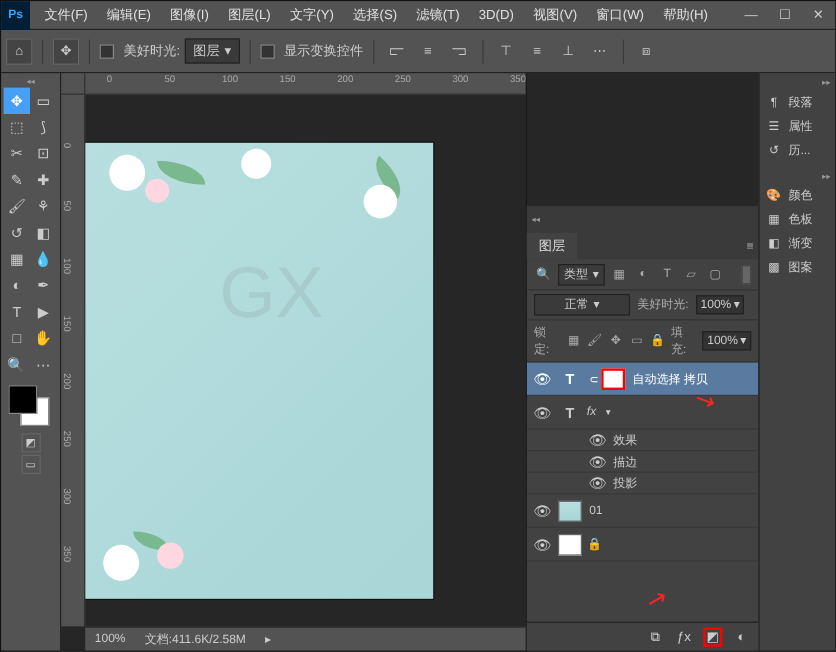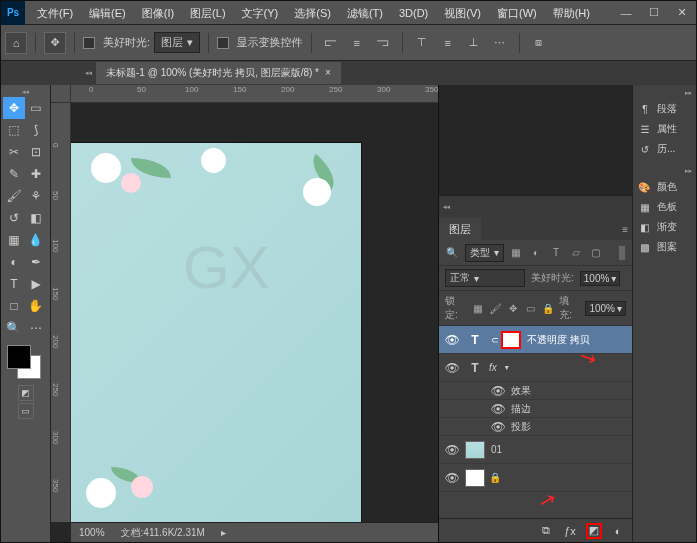--- a/index.html
+++ b/index.html
@@ -78,21 +78,21 @@
 .panel-header { height: 22px; display: flex; align-items: center; background: #3a3a3a; }
 .panel-header-collapse { font-size: 7px; padding: 0 4px; margin-left: auto; color: #999; }
 .panel-tab { padding: 0 10px; height: 22px; line-height: 22px; font-size: 11px; background: #424242; color: #ddd; }
 .panel-menu { margin-left: 4px; font-size: 10px; color: #aaa; padding: 0 4px; }
 
 .layer-filters { height: 26px; display: flex; align-items: center; padding: 0 6px; gap: 4px; border-bottom: 1px solid #333; }
 .filter-btn { width: 16px; height: 16px; display: flex; align-items: center; justify-content: center; color: #aaa; font-size: 10px; }
 .filter-toggle { margin-left: auto; width: 8px; height: 16px; background: #666; border: 1px solid #444; }
 
 .layer-opts { display: flex; align-items: center; padding: 3px 6px; gap: 6px; font-size: 10px; border-bottom: 1px solid #333; }
-.layer-opts .select-box { flex: 1; max-width: 80px; font-size: 10px; padding: 1px 4px; }
+.layer-opts .select-box { flex: 1; max-width: 80px; font-size: 10px; padding: 1px 4px; justify-content: center; }
 .opt-label { color: #aaa; }
 .pct-box { background: #333; border: 1px solid #222; padding: 1px 3px; font-size: 10px; display: flex; align-items: center; gap: 2px; }
 
 .lock-row { display: flex; align-items: center; padding: 3px 6px; gap: 4px; font-size: 10px; border-bottom: 1px solid #333; }
 .lock-icon { width: 14px; height: 14px; display: flex; align-items: center; justify-content: center; color: #aaa; font-size: 10px; }
 
 .layers-list { flex: 1; overflow: auto; }
 .layer-row { display: flex; align-items: center; min-height: 28px; border-bottom: 1px solid #383838; padding: 2px 0; }
 .layer-row.selected { background: #5a7aa0; color: #fff; }
 .vis-col { width: 26px; display: flex; align-items: center; justify-content: center; font-size: 12px; }
@@ -158,27 +158,20 @@
     <div class="opt-icon">⫎</div>
     <div class="divider"></div>
     <div class="opt-icon">⊤</div>
     <div class="opt-icon">≡</div>
     <div class="opt-icon">⊥</div>
     <div class="opt-icon">⋯</div>
     <div class="divider"></div>
     <div class="opt-icon">⧈</div>
   </div>
 
-  <div class="tabbar">
-    <div class="collapse" style="padding:0 4px;color:#999;font-size:7px;">◂◂</div>
-    <div class="tab">
-      <span>未标题-1 @ 100% (美好时光 拷贝, 图层蒙版/8) *</span>
-      <span class="tab-close">×</span>
-    </div>
-  </div>
 
   <div class="main">
 
     <div class="toolbox">
       <div class="collapse">◂◂</div>
       <div class="tool active">✥</div>
       <div class="tool">▭</div>
       <div class="tool">⬚</div>
       <div class="tool">⟆</div>
       <div class="tool">✂</div>
@@ -243,21 +236,21 @@
           <div class="flower f2"></div>
           <div class="flower f3"></div>
           <div class="flower f4"></div>
           <div class="flower f5"></div>
           <div class="flower f6"></div>
           <div class="watermark">GX</div>
         </div>
       </div>
       <div class="statusbar">
         <span>100%</span>
-        <span>文档:411.6K/2.31M</span>
+        <span>文档:411.6K/2.58M</span>
         <span>▸</span>
       </div>
     </div>
 
     <div class="right">
       <div class="right-top">
         <div class="panels-col">
           <div class="panel-gap"></div>
           <div class="panel-layers">
             <div class="panel-header">
@@ -303,21 +296,21 @@
                   <span>100%</span>
                   <span>▾</span>
                 </div>
             </div>
             <div class="layers-list">
               <div class="layer-row selected">
                 <div class="vis-col">👁</div>
                 <div class="layer-thumb text-t">T</div>
                 <span class="mask-link">⊂</span>
                 <div class="layer-thumb red-box"></div>
-                <span class="layer-name">不透明度 拷贝</span>
+                <span class="layer-name">自动选择 拷贝</span>
               </div>
               <div class="layer-row">
                 <div class="vis-col">👁</div>
                 <div class="layer-thumb text-t">T</div>
                 <span class="layer-fx">fx</span>
                 <span class="chevron">▾</span>
               </div>
               <div class="sub-row">
                 <span class="vis-col">👁</span>
                 <span>效果</span>

